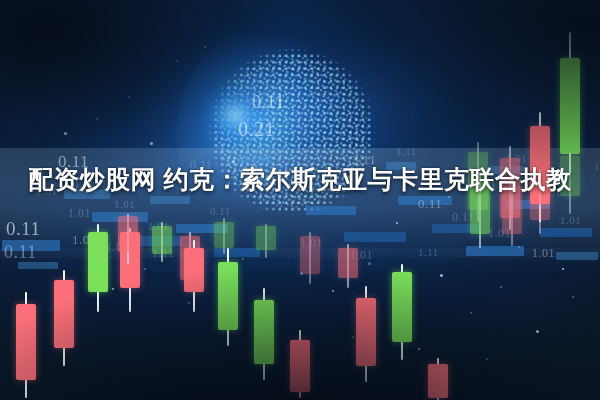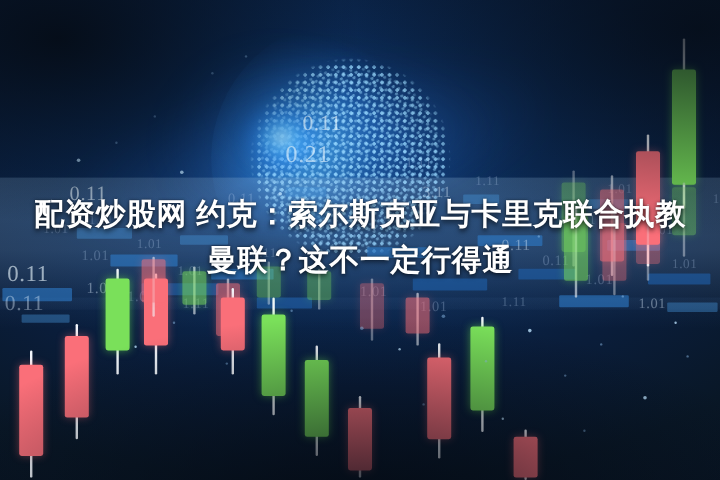--- a/index.html
+++ b/index.html
@@ -335,16 +335,15 @@
       <div class="pt" style="left: 396px; top: 222px; width: 2px; height: 2px;"></div>
       <div class="pt d" style="left: 448px; top: 196px; width: 2px; height: 2px;"></div>
       <div class="pt d" style="left: 518px; top: 246px; width: 2px; height: 2px;"></div>
       <div class="pt" style="left: 562px; top: 268px; width: 2px; height: 2px;"></div>
     </div>
 
   <div class="bg-vignette"></div>
 
   <div class="headline">
     <span class="l1">配资炒股网 约克：索尔斯克亚与卡里克联合执教</span>
-    <span class="l2">曼联？这不一定行得通</span>
   </div>
 
 </div>
 
 </body></html>

